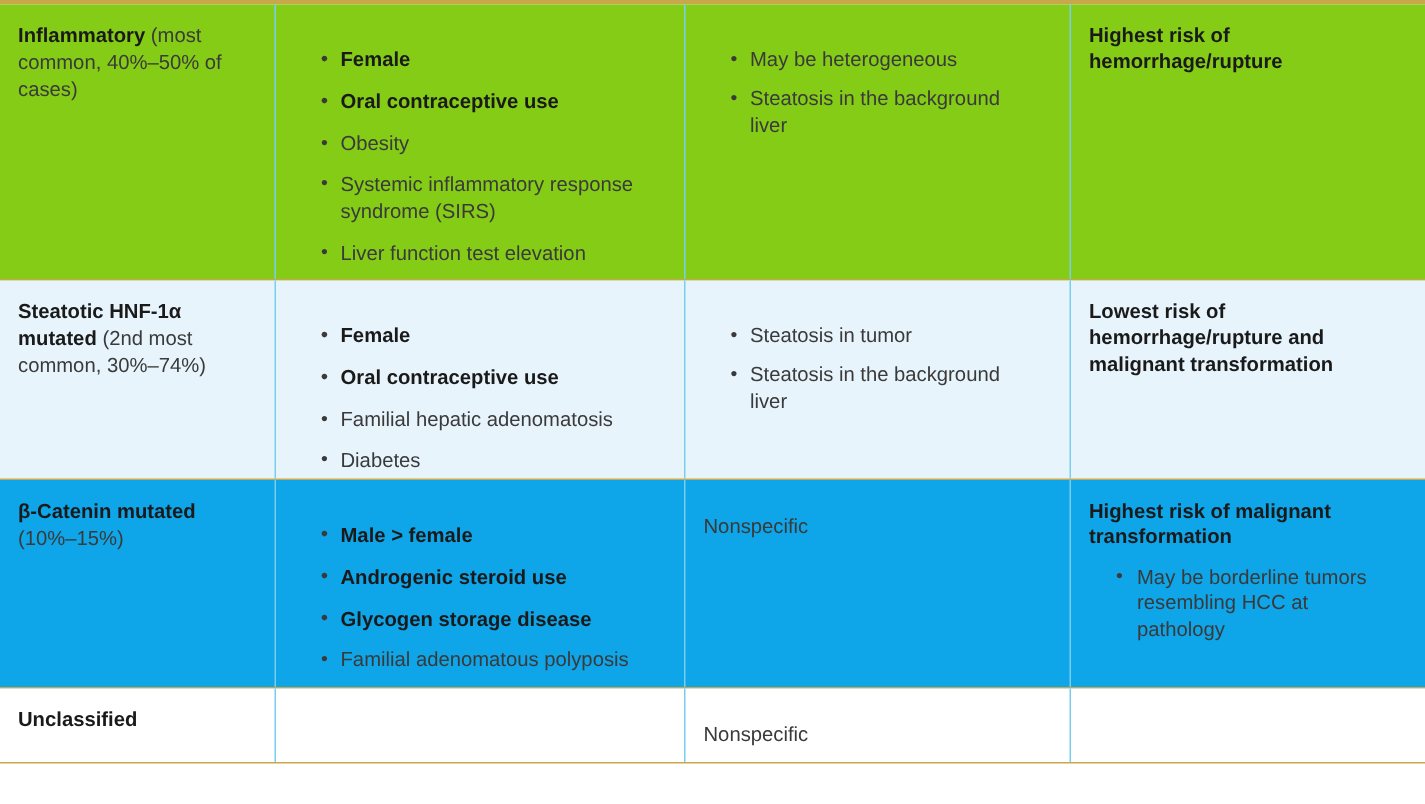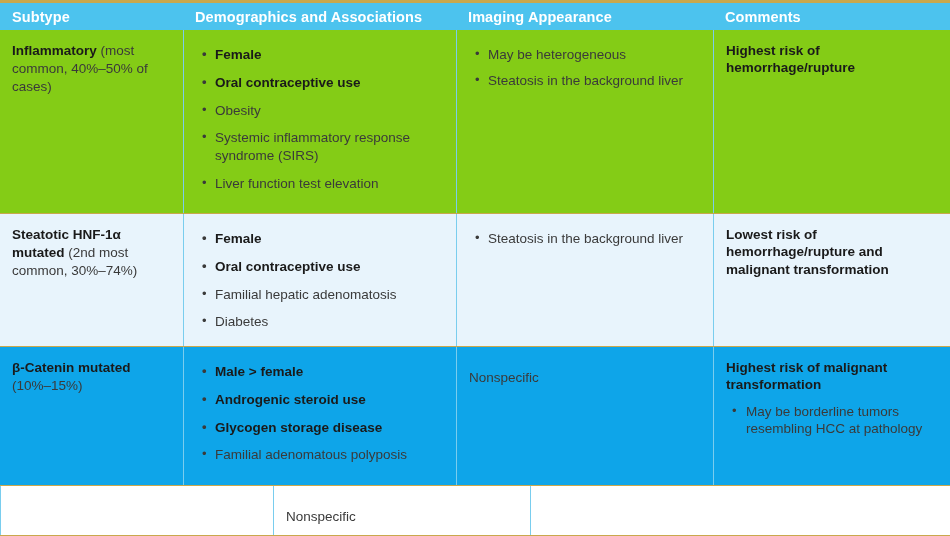--- a/index.html
+++ b/index.html
@@ -73,21 +73,21 @@
     color: #1a1a1a;
   }
   .subtype-note {
     font-weight: normal;
     color: #3a3a3a;
   }
 
   
   ul.blist {
     list-style: none;
-    margin: 4px;
+    margin: 16px;
     padding: 0;
   }
   ul.blist > li {
     position: relative;
     padding-left: 15px;
     margin-bottom: 10px;
     color: #3a3a3a;
   }
   ul.blist > li:last-child { margin-bottom: 0; }
   ul.blist > li::before {
@@ -116,26 +116,20 @@
     padding-left: 16px;
     margin-bottom: 0;
   }
   .plain { color: #3a3a3a; margin-top: 10px; }
 </style>
 </head>
 <body>
 
 <div id="table-root">
 
-  <div class="thead">
-    <div class="th c1">Subtype</div>
-    <div class="th c2">Demographics and Associations</div>
-    <div class="th c3">Imaging Appearance</div>
-    <div class="th c4">Comments</div>
-  </div>
 
   <div class="trow r1">
     <div class="td c1">
       <span class="subtype-title">Inflammatory</span>
       <span class="subtype-note">(most common, 40%–50% of cases)</span>
     </div>
     <div class="td c2 sep">
       <ul class="blist">
         <li class="bold">Female</li>
         <li class="bold">Oral contraceptive use</li>
@@ -163,20 +157,21 @@
     <div class="td c2 sep">
       <ul class="blist">
         <li class="bold">Female</li>
         <li class="bold">Oral contraceptive use</li>
         <li>Familial hepatic adenomatosis</li>
         <li>Diabetes</li>
       </ul>
     </div>
     <div class="td c3 sep">
       <ul class="blist tight">
+        <li>Steatosis in tumor</li>
         <li>Steatosis in the background liver</li>
       </ul>
     </div>
     <div class="td c4 sep">
       <div class="cmt-strong">Lowest risk of hemorrhage/rupture and malignant transformation</div>
     </div>
   </div>
 
   <div class="trow r3">
     <div class="td c1">
@@ -196,20 +191,23 @@
     </div>
     <div class="td c4 sep">
       <div class="cmt-strong">Highest risk of malignant transformation</div>
       <ul class="blist cmt">
         <li>May be borderline tumors resembling HCC at pathology</li>
       </ul>
     </div>
   </div>
 
   <div class="trow r4">
+    <div class="td c1">
+      <span class="subtype-title">Unclassified</span>
+    </div>
     <div class="td c2 sep"></div>
     <div class="td c3 sep">
       <div class="plain">Nonspecific</div>
     </div>
     <div class="td c4 sep"></div>
   </div>
 
 </div>
 
 </body></html>

